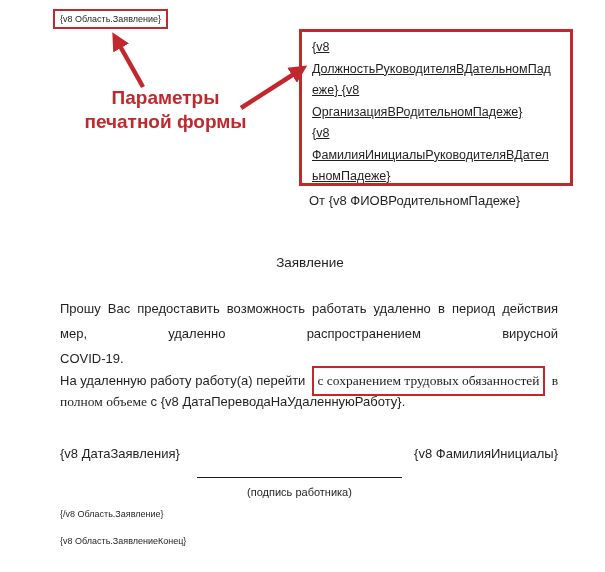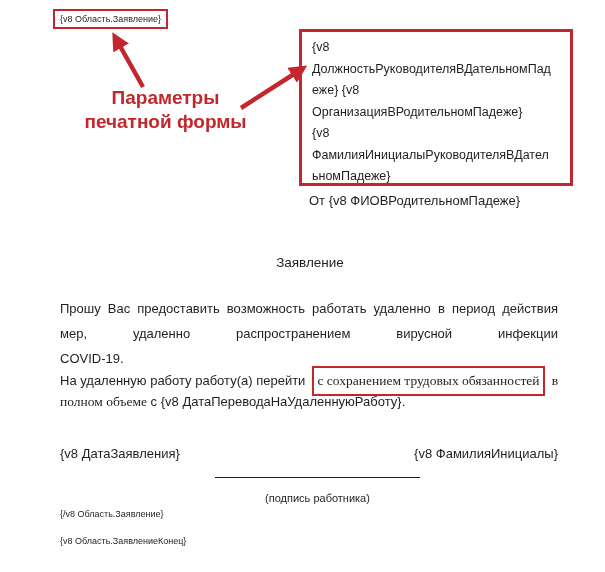--- a/index.html
+++ b/index.html
@@ -38,20 +38,21 @@
   }
 
   
   .params-box {
     left: 299px; top: 29px;
     width: 274px; height: 157px;
     box-sizing: border-box;
     border: 3px solid var(--red);
     padding: 5px 0 0 10px;
     font-size: 12.5px;
+    text-decoration: underline;
   }
   .params-box .bline { line-height: 21.5px; white-space: nowrap; }
 
   .ot-line { left: 309px; top: 193px; font-size: 13px; white-space: nowrap; }
 
   .doc-title { left: 60px; top: 255px; width: 500px; text-align: center; font-size: 13.5px; }
 
   .para { left: 60px; width: 498px; font-size: 13px; }
   .para1 { top: 296px; }
   .para2 { top: 366px; }
@@ -65,25 +66,25 @@
 
   
   .tags-row {
     left: 60px; top: 446px; width: 498px;
     display: flex; justify-content: space-between;
     font-size: 13px;
   }
 
   
   .signature {
-    left: 215px; top: 477px; width: 205px;
+    left: 197px; top: 477px; width: 205px;
     border-top: 1.5px solid #1a1a1a;
     text-align: center;
     font-size: 11px;
-    padding-top: 14px;
+    padding-top: 8px;
   }
 
   svg.arrows { left: 0; top: 0; pointer-events: none; }
 </style>
 </head>
 <body>
 
 <div class="page">
 
   <div class="abs tag-box-small">
@@ -129,21 +130,20 @@
         <span>удаленно</span>
         <span>в</span>
         <span>период</span>
         <span>действия</span>
       </div>
     <div class="line just">
         <span>мер,</span>
         <span>удаленно</span>
         <span>распространением</span>
         <span>вирусной</span>
-        <span>инфекции</span>
       </div>
     <div class="line">COVID-19.</div>
   </div>
 
   <div class="abs para para2">
     <div class="line mixed">
       <span class="nowrap">На удаленную работу работу(а) перейти</span>
       <span class="serif hl-box">с сохранением трудовых обязанностей</span>
       <span class="serif nowrap">в</span>
     </div>

